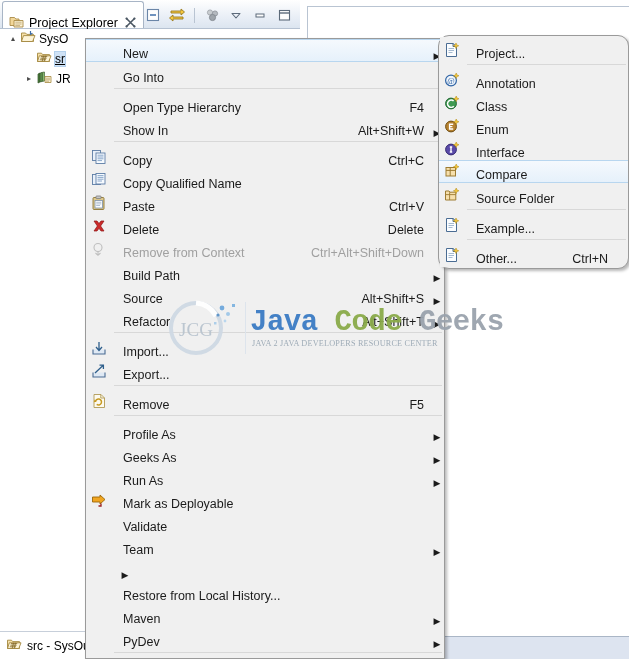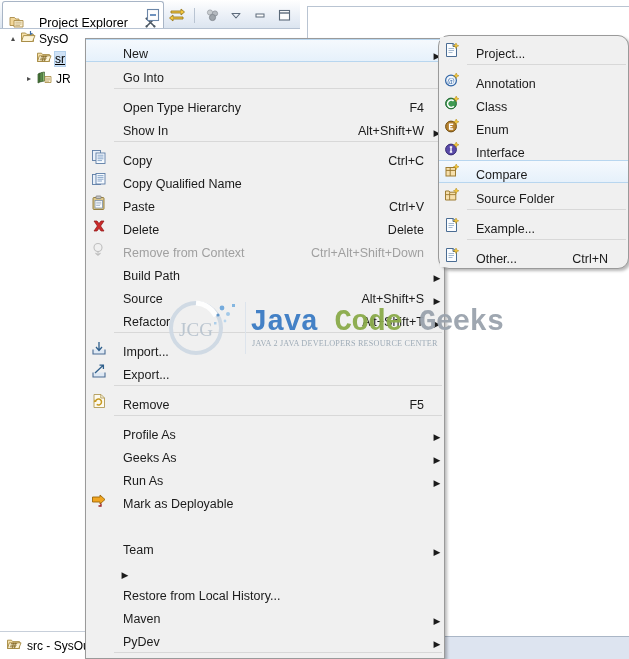--- a/index.html
+++ b/index.html
@@ -67,21 +67,21 @@
     box-sizing: border-box;
   }
   #pe-tab {
     position: absolute;
     left: 2px;
     top: 1px;
     height: 27px;
     padding: 16px 7px 0 6px;
     display: flex;
     align-items: center;
-    gap: 15px;
+    gap: 5px;
     background: #ffffff;
     border: 1px solid #a8b5c6;
     border-bottom: none;
     border-radius: 3px 3px 0 0;
     box-sizing: border-box;
   }
   #pe-tab .tab-title {
     font-size: 12.5px;
     color: #000;
     white-space: nowrap;
@@ -591,20 +591,21 @@
               <path d="M1.5 5 L9 5 L9 3 L14 7.5 L9 12 L9 10 L1.5 10 Z" fill="#f0a521" stroke="#9c6808" stroke-width="0.9" stroke-linejoin="round"></path>
               <path d="M10 11.5 L10 14 L7.5 14" fill="none" stroke="#9b2020" stroke-width="1.3"></path>
             </svg>
           </span>
           <span class="mi-label">Mark as Deployable</span>
           <span class="mi-accel"></span>
           <span class="mi-arrow"></span>
         </div>
         <div class="menu-item">
           <span class="mi-icon"></span>
+          <span class="mi-label">Validate</span>
           <span class="mi-accel"></span>
           <span class="mi-arrow"></span>
         </div>
         <div class="menu-item">
           <span class="mi-icon"></span>
           <span class="mi-label">Team</span>
           <span class="mi-accel"></span>
           <span class="mi-arrow">▶</span>
         </div>
         <div class="menu-item">

